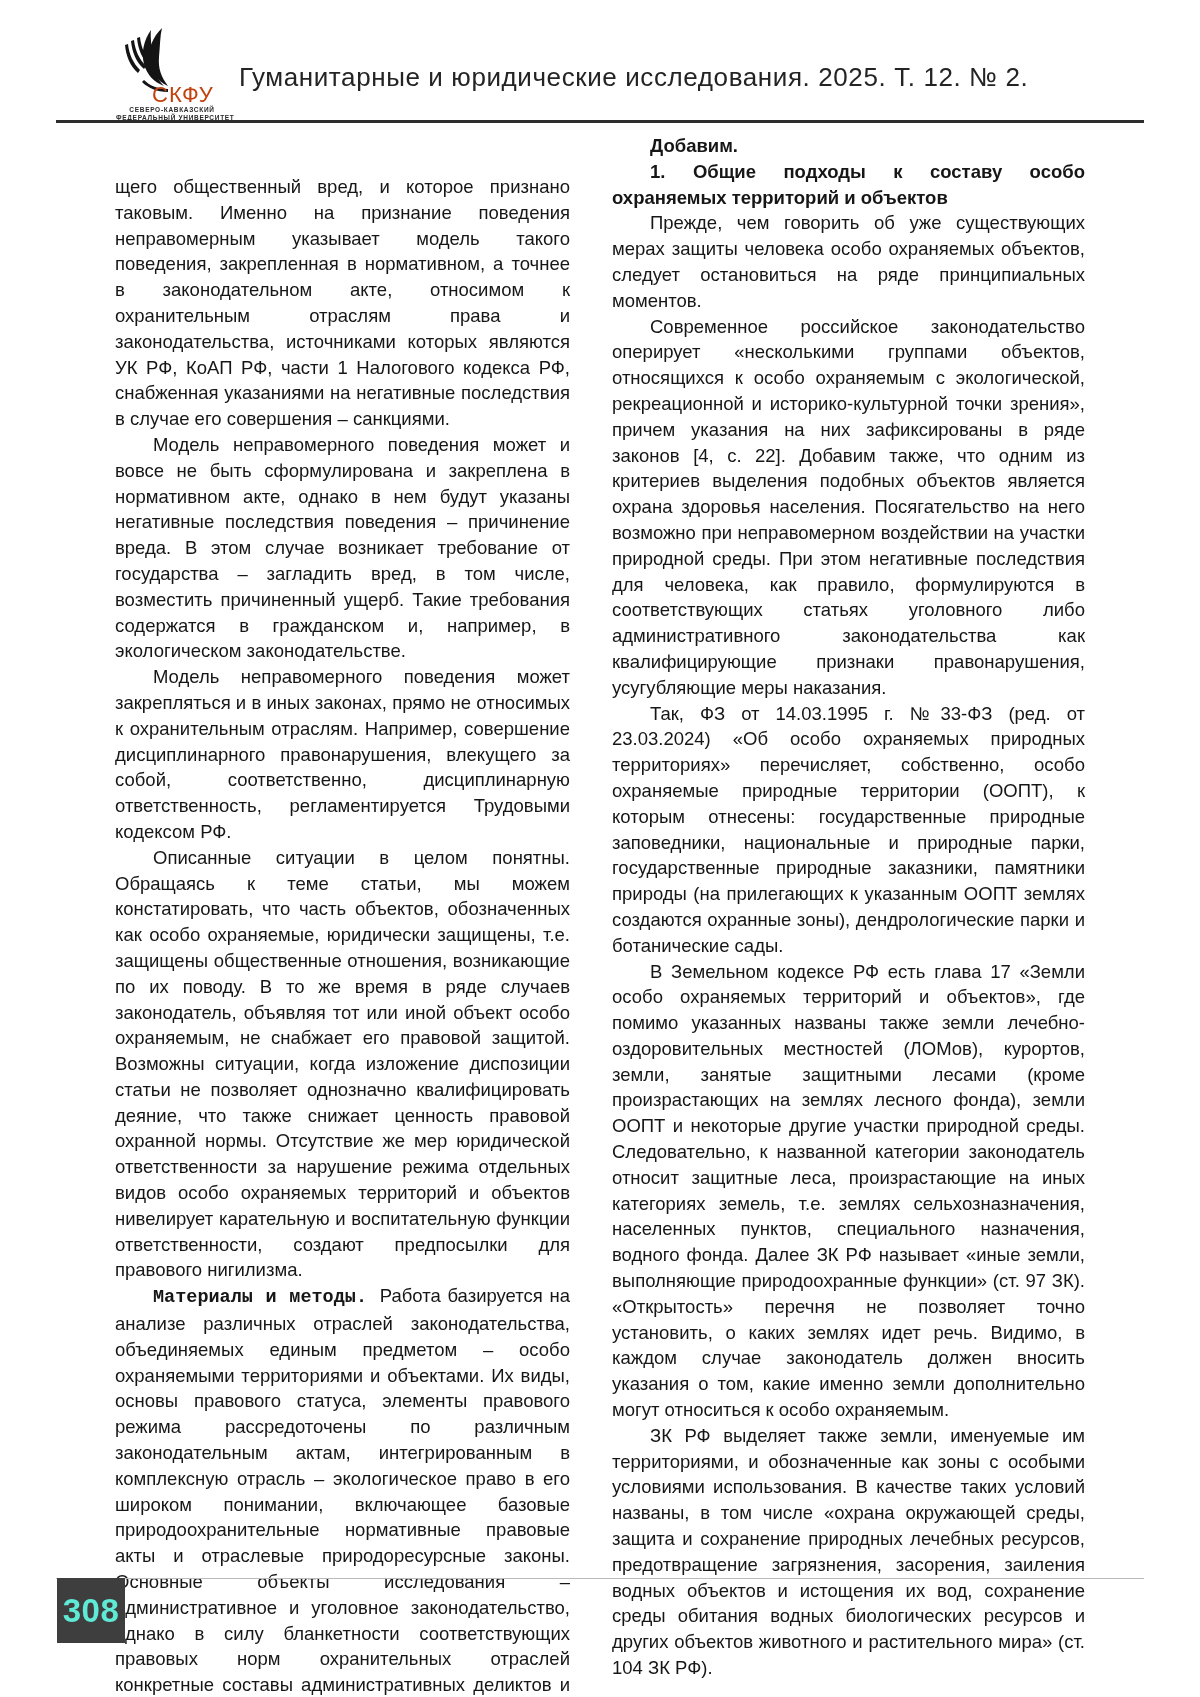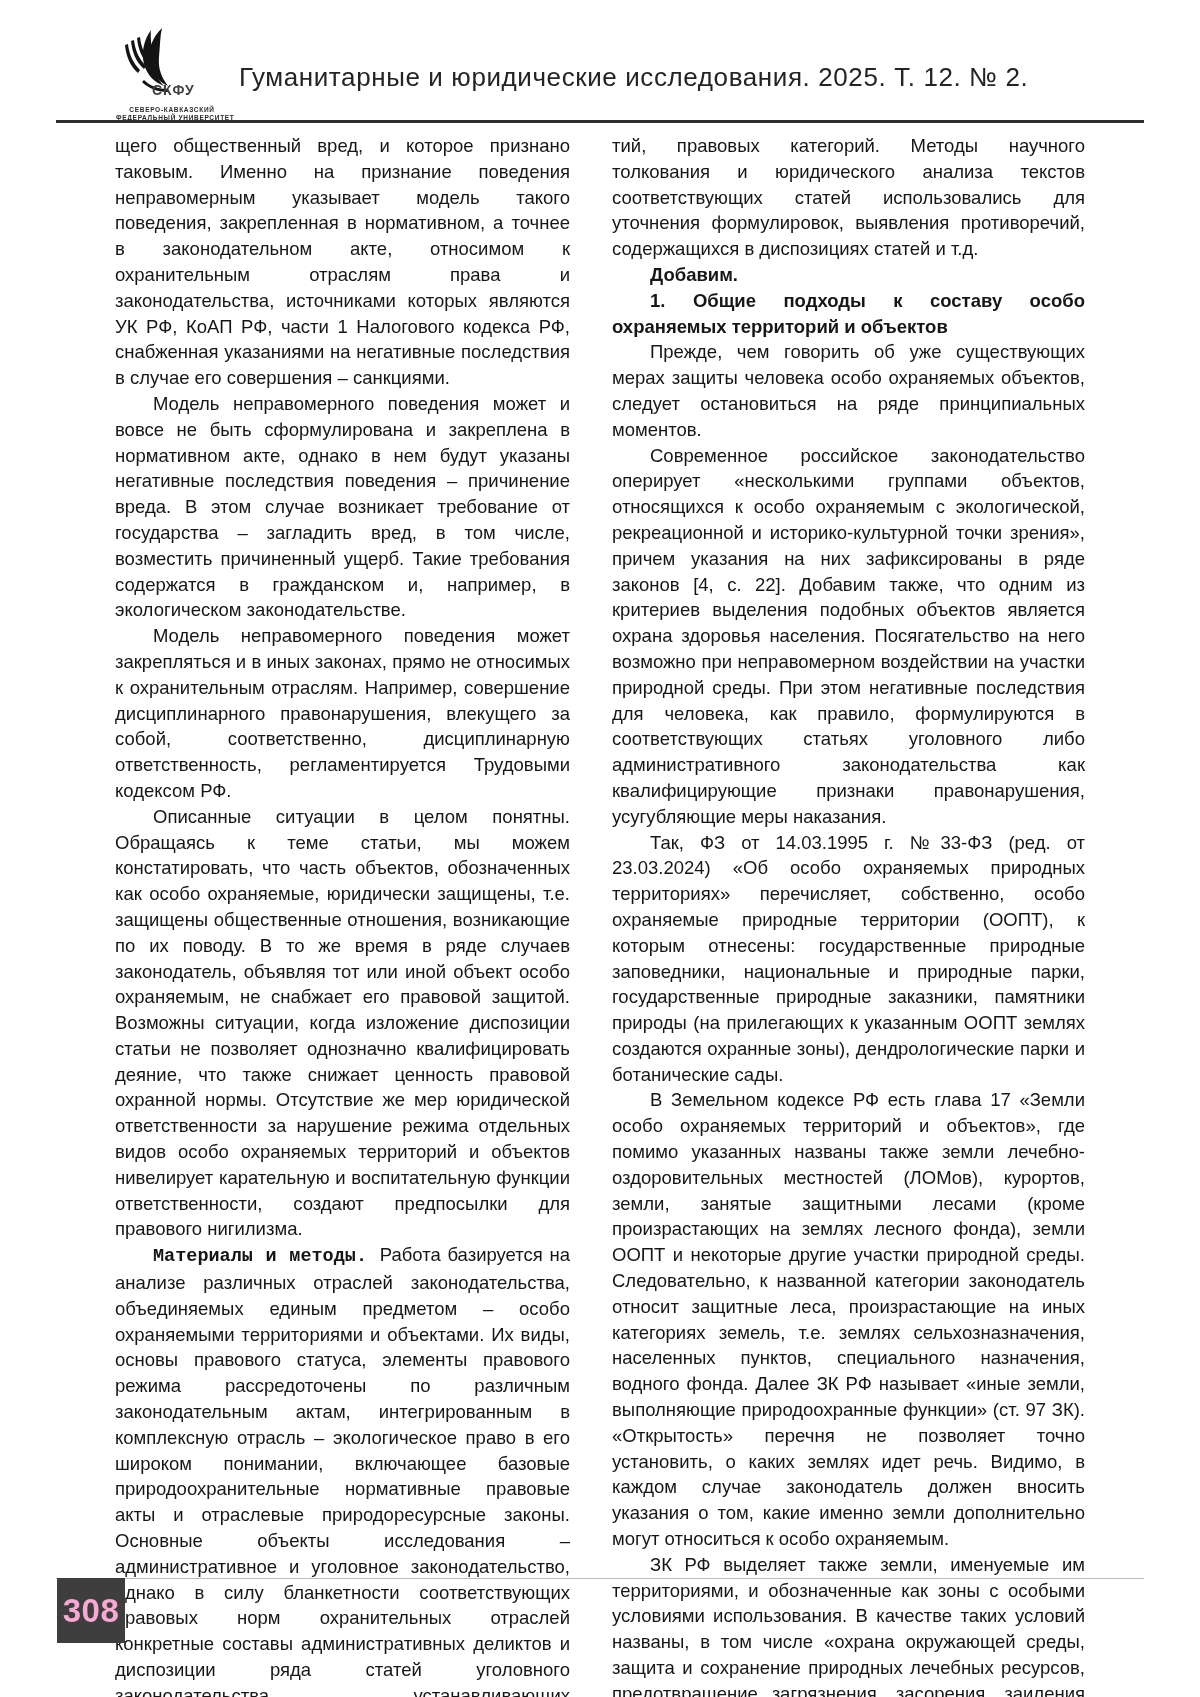--- a/index.html
+++ b/index.html
@@ -4,22 +4,22 @@
 <style>
   html,body { margin:0; padding:0; background:#ffffff; }
   .page {
     position:relative; width:1200px; height:1697px; background:#ffffff;
     font-family:"Liberation Sans", sans-serif; color:#1a1a1a; overflow:hidden;
   }
   
   .logo { position:absolute; left:116px; top:28px; width:112px; height:96px; }
   .logo svg { position:absolute; left:2px; top:0; }
   .logo-acronym {
-    position:absolute; left:36px; top:54px; font-size:14px; font-weight:bold;
-    letter-spacing:1px; color:#404040;
+    position:absolute; left:36px; top:54px; font-size:22px; font-weight:normal;
+    letter-spacing:1px; color:#c2410c;
   }
   .logo-org {
     position:absolute; left:0; top:78px; width:112px; text-align:center;
     font-size:6.5px; line-height:8px; font-weight:bold; letter-spacing:0.7px;
     color:#2a2a2a; white-space:nowrap;
   }
   .header-title {
     position:absolute; left:239px; top:62px; font-size:26px; letter-spacing:0.6px;
     color:#242424;
   }
@@ -27,33 +27,33 @@
     position:absolute; left:56px; right:56px; top:120px; height:3px; background:#2d2d2d;
   }
   
   .col {
     position:absolute; top:133px; text-align:justify;
     font-size:18.5px; line-height:25.8px; color:#161616;
   }
   #col-left  { left:115px; width:455px; }
   #col-right { left:612px; width:473px; }
   .col p { margin:0; text-indent:38px; }
-  .col p.no-indent { text-indent:0; }
+  .col p.no-indent { text-indent:0;margin-top:41px; }
   .col p.bold { font-weight:bold; }
   .col b { font-weight:bold;font-family:Liberation Mono, monospace; }
   
   .footer-rule {
     position:absolute; left:56px; right:56px; top:1578px; height:1px; background:#bbbbbb;
   }
   .page-number-box {
     position:absolute; left:57px; top:1578px; width:68px; height:65px;
     background:#3e3e3e; display:flex; align-items:center; justify-content:center;
   }
   .page-number {
-    color:#f9a8d4; font-size:33px; font-weight:bold; letter-spacing:0.5px;
+    color:#5eead4; font-size:33px; font-weight:bold; letter-spacing:0.5px;
   }
 </style>
 </head>
 <body>
 
 <div class="page">
 
   <div class="logo">
     <svg width="62" height="76" viewBox="0 0 62 76" aria-hidden="true">
       <g fill="#141414">
@@ -76,21 +76,20 @@
   <div class="header-rule"></div>
 
   <div class="col" id="col-left">
       <p class="no-indent">щего общественный вред, и которое признано таковым. Именно на признание поведения неправомерным указывает модель такого поведения, закрепленная в нормативном, а точнее в законодательном акте, относимом к охранительным отраслям права и законодательства, источниками которых являются УК РФ, КоАП РФ, части 1 Налогового кодекса РФ, снабженная указаниями на негативные последствия в случае его совершения – санкциями.</p>
       <p>Модель неправомерного поведения может и вовсе не быть сформулирована и закреплена в нормативном акте, однако в нем будут указаны негативные последствия поведения – причинение вреда. В этом случае возникает требование от государства – загладить вред, в том числе, возместить причиненный ущерб. Такие требования содержатся в гражданском и, например, в экологическом законодательстве.</p>
       <p>Модель неправомерного поведения может закрепляться и в иных законах, прямо не относимых к охранительным отраслям. Например, совершение дисциплинарного правонарушения, влекущего за собой, соответственно, дисциплинарную ответственность, регламентируется Трудовыми кодексом РФ.</p>
       <p>Описанные ситуации в целом понятны. Обращаясь к теме статьи, мы можем констатировать, что часть объектов, обозначенных как особо охраняемые, юридически защищены, т.е. защищены общественные отношения, возникающие по их поводу. В то же время в ряде случаев законодатель, объявляя тот или иной объект особо охраняемым, не снабжает его правовой защитой. Возможны ситуации, когда изложение диспозиции статьи не позволяет однозначно квалифицировать деяние, что также снижает ценность правовой охранной нормы. Отсутствие же мер юридической ответственности за нарушение режима отдельных видов особо охраняемых территорий и объектов нивелирует карательную и воспитательную функции ответственности, создают предпосылки для правового нигилизма.</p>
       <p><b>Материалы и методы. </b>Работа базируется на анализе различных отраслей законодательства, объединяемых единым предметом – особо охраняемыми территориями и объектами. Их виды, основы правового статуса, элементы правового режима рассредоточены по различным законодательным актам, интегрированным в комплексную отрасль – экологическое право в его широком понимании, включающее базовые природоохранительные нормативные правовые акты и отраслевые природоресурсные законы. Основные объекты исследования – административное и уголовное законодательство, однако в силу бланкетности соответствующих правовых норм охранительных отраслей конкретные составы административных деликтов и диспозиции ряда статей уголовного законодательства, устанавливающих ответственность в части защиты особо охраняемых территорий и объектов, они рассматривались через призму норм экологического права в его широком контексте.</p>
     </div>
   <div class="col" id="col-right">
-      <p class="no-indent">тий, правовых категорий. Методы научного толкования и юридического анализа текстов соответствующих статей использовались для уточнения формулировок, выявления противоречий, содержащихся в диспозициях статей и т.д.</p>
       <p class="bold">Добавим.</p>
       <p class="bold">1. Общие подходы к составу особо охраняемых территорий и объектов</p>
       <p>Прежде, чем говорить об уже существующих мерах защиты человека особо охраняемых объектов, следует остановиться на ряде принципиальных моментов.</p>
       <p>Современное российское законодательство оперирует «несколькими группами объектов, относящихся к особо охраняемым с экологической, рекреационной и историко-культурной точки зрения», причем указания на них зафиксированы в ряде законов [4, с. 22]. Добавим также, что одним из критериев выделения подобных объектов является охрана здоровья населения. Посягательство на него возможно при неправомерном воздействии на участки природной среды. При этом негативные последствия для человека, как правило, формулируются в соответствующих статьях уголовного либо административного законодательства как квалифицирующие признаки правонарушения, усугубляющие меры наказания.</p>
       <p>Так, ФЗ от 14.03.1995 г. №33-ФЗ (ред. от 23.03.2024) «Об особо охраняемых природных территориях» перечисляет, собственно, особо охраняемые природные территории (ООПТ), к которым отнесены: государственные природные заповедники, национальные и природные парки, государственные природные заказники, памятники природы (на прилегающих к указанным ООПТ землях создаются охранные зоны), дендрологические парки и ботанические сады.</p>
       <p>В Земельном кодексе РФ есть глава 17 «Земли особо охраняемых территорий и объектов», где помимо указанных названы также земли лечебно-оздоровительных местностей (ЛОМов), курортов, земли, занятые защитными лесами (кроме произрастающих на землях лесного фонда), земли ООПТ и некоторые другие участки природной среды. Следовательно, к названной категории законодатель относит защитные леса, произрастающие на иных категориях земель, т.е. землях сельхозназначения, населенных пунктов, специального назначения, водного фонда. Далее ЗК РФ называет «иные земли, выполняющие природоохранные функции» (ст. 97 ЗК). «Открытость» перечня не позволяет точно установить, о каких землях идет речь. Видимо, в каждом случае законодатель должен вносить указания о том, какие именно земли дополнительно могут относиться к особо охраняемым.</p>
       <p>ЗК РФ выделяет также земли, именуемые им территориями, и обозначенные как зоны с особыми условиями использования. В качестве таких условий названы, в том числе «охрана окружающей среды, защита и сохранение природных лечебных ресурсов, предотвращение загрязнения, засорения, заиления водных объектов и истощения их вод, сохранение среды обитания водных биологических ресурсов и других объектов животного и растительного мира» (ст. 104 ЗК РФ).</p>
     </div>
 
   <div class="footer-rule"></div>

